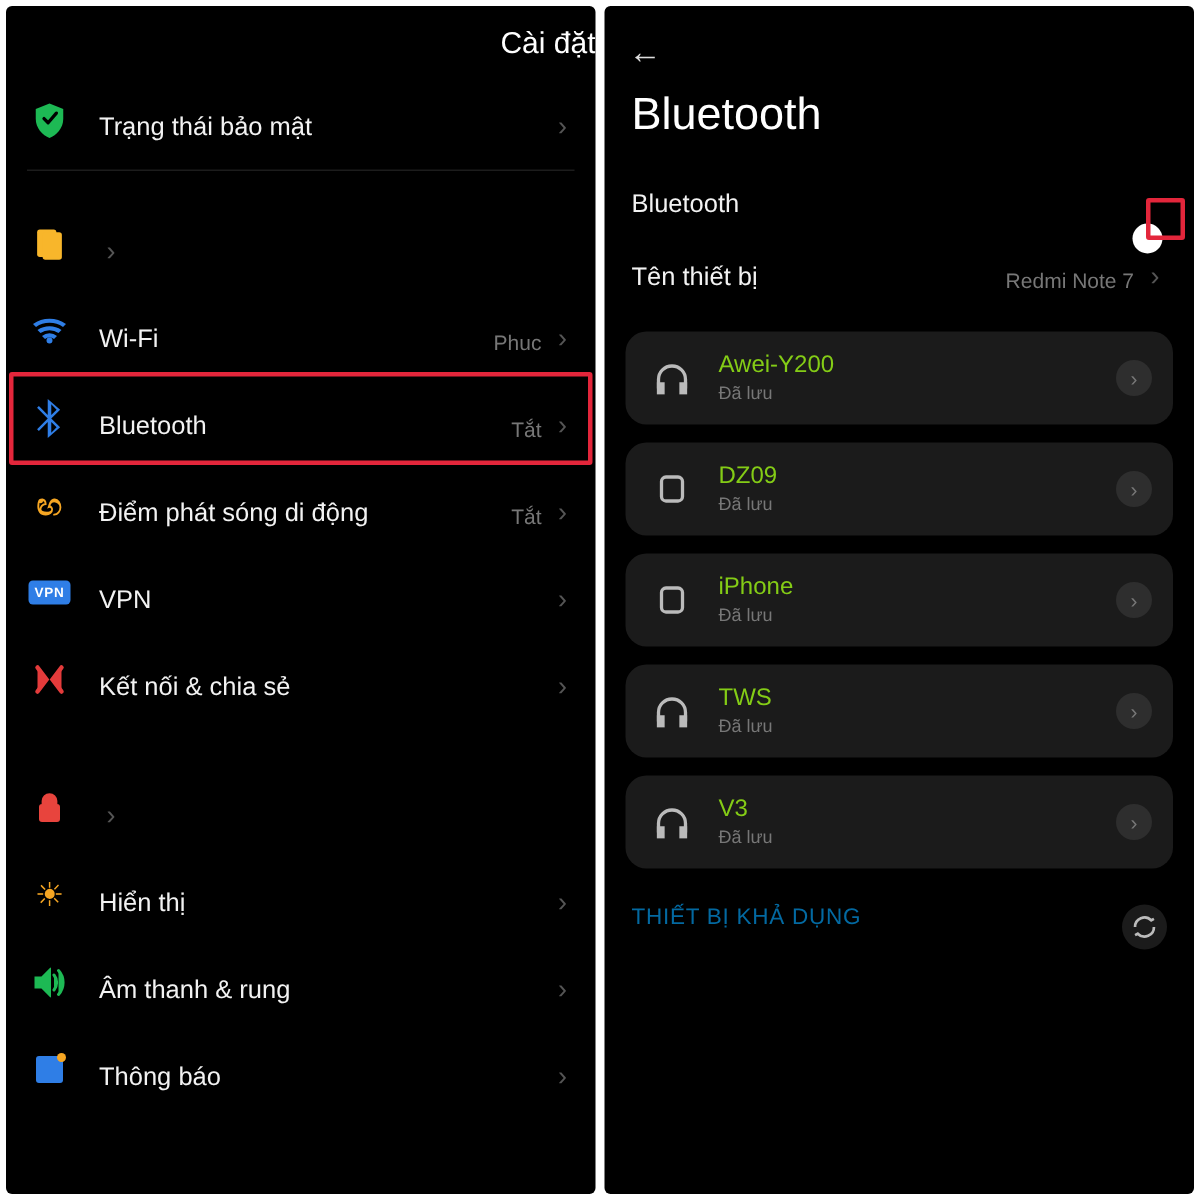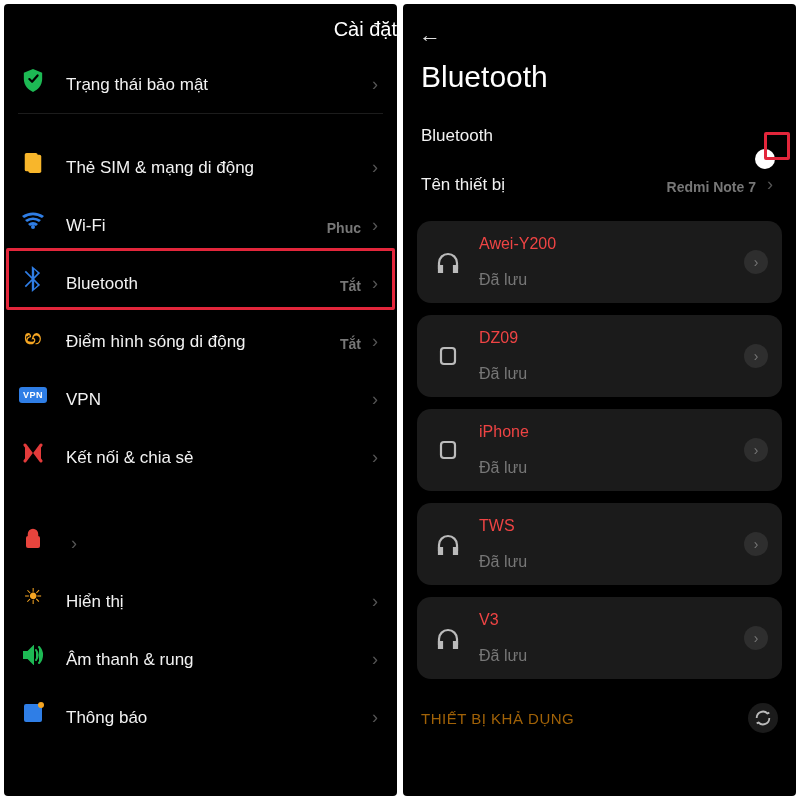--- a/index.html
+++ b/index.html
@@ -37,21 +37,21 @@
     position: relative;
   }
   .row .icon {
     width: 30px; height: 30px; display: flex; align-items: center; justify-content: center;
     margin-right: 18px; flex: 0 0 30px;
   }
   .row .label {
     flex: 1 1 auto; font-size: 17px; color: #f2f2f2;
   }
   .row .value {
-    font-size: 14px; color: #777; margin-right: 6px; font-weight: bold;
+    font-size: 14px; color: #777; margin-right: 6px;
   }
   .row .chev { color: #555; font-size: 18px; width: 16px; text-align: center;}
   .divider {
     height: 1px; background: #1c1c1c; margin: 4px 14px;
   }
   .section-gap { height: 28px; }
   
   .hl {
     position: absolute; border: 3px solid #e3263b; pointer-events: none;
     border-radius: 2px;
@@ -80,28 +80,28 @@
   }
   .device-card {
     margin: 6px 14px; background:#1b1b1b; border-radius:14px;
     display:flex; align-items:center; padding:14px 14px;
   }
   .device-card .dicon {
     width:34px; height:34px; display:flex; align-items:center; justify-content:center;
     margin-right:14px; color:#bbb;
   }
   .device-card .dtext { flex:1 1 auto; }
-  .device-card .dname { font-size:16px; color:#ef4444; }
-  .device-card .dsub { font-size:16px; color:#777; margin-top:18px; }
+  .device-card .dname { font-size:16px; color:#84cc16; }
+  .device-card .dsub { font-size:12px; color:#777; margin-top:2px; }
   .device-card .darrow {
     width:24px; height:24px; border-radius:50%; background:#2e2e2e; color:#777;
     display:flex; align-items:center; justify-content:center; font-size:14px;
   }
   .avail-row {
-    display:flex; align-items:center; padding: 18px 18px 4px; color:#a16207;
+    display:flex; align-items:flex-start; padding: 18px 18px 4px; color:#0369a1;
   }
   .avail-row .t { flex:1; font-size:15px; letter-spacing:0.5px; }
   .avail-row .refresh {
     width:30px; height:30px; border-radius:50%; background:#1b1b1b;
     display:flex; align-items:center; justify-content:center; color:#bbb;
   }
   svg { display:block; }
 </style>
 </head>
 <body>
@@ -123,21 +123,20 @@
   <div class="divider"></div>
   <div style="height:16px"></div>
 
   <div class="row">
     <span class="icon ic-sim">
       <svg width="20" height="22" viewBox="0 0 20 24">
           <rect x="1" y="1" width="14" height="20" rx="2"></rect>
           <rect x="5" y="3" width="14" height="20" rx="2" fill="#c78a12"></rect>
         </svg>
     </span>
-    <span class="label">Thẻ SIM &amp; mạng di động</span>
     <span class="chev">›</span>
   </div>
 
   <div class="row">
     <span class="icon ic-wifi">
       <svg width="24" height="20" viewBox="0 0 24 20">
           <path d="M12 18a2 2 0 100-4 2 2 0 000 4zM4 9a14 14 0 0116 0l-2 2a11 11 0 00-12 0zM1 5a19 19 0 0122 0l-2 2a16 16 0 00-18 0zM7 13a8 8 0 0110 0l-2 2a5 5 0 00-6 0z"></path>
         </svg>
     </span>
     <span class="label">Wi-Fi</span>
@@ -152,21 +151,21 @@
         </svg>
     </span>
     <span class="label">Bluetooth</span>
     <span class="value">Tắt</span>
     <span class="chev">›</span>
     <div class="hl" style="left:2px; right:2px; top:-2px; bottom:-2px;"></div>
   </div>
 
   <div class="row">
     <span class="icon ic-hotspot">ඟ</span>
-    <span class="label">Điểm hình sóng di động</span>
+    <span class="label">Điểm phát sóng di động</span>
     <span class="value">Tắt</span>
     <span class="chev">›</span>
   </div>
 
   <div class="row">
     <span class="icon">
         <span class="ic-vpn">VPN</span>
       </span>
     <span class="label">VPN</span>
     <span class="chev">›</span>

